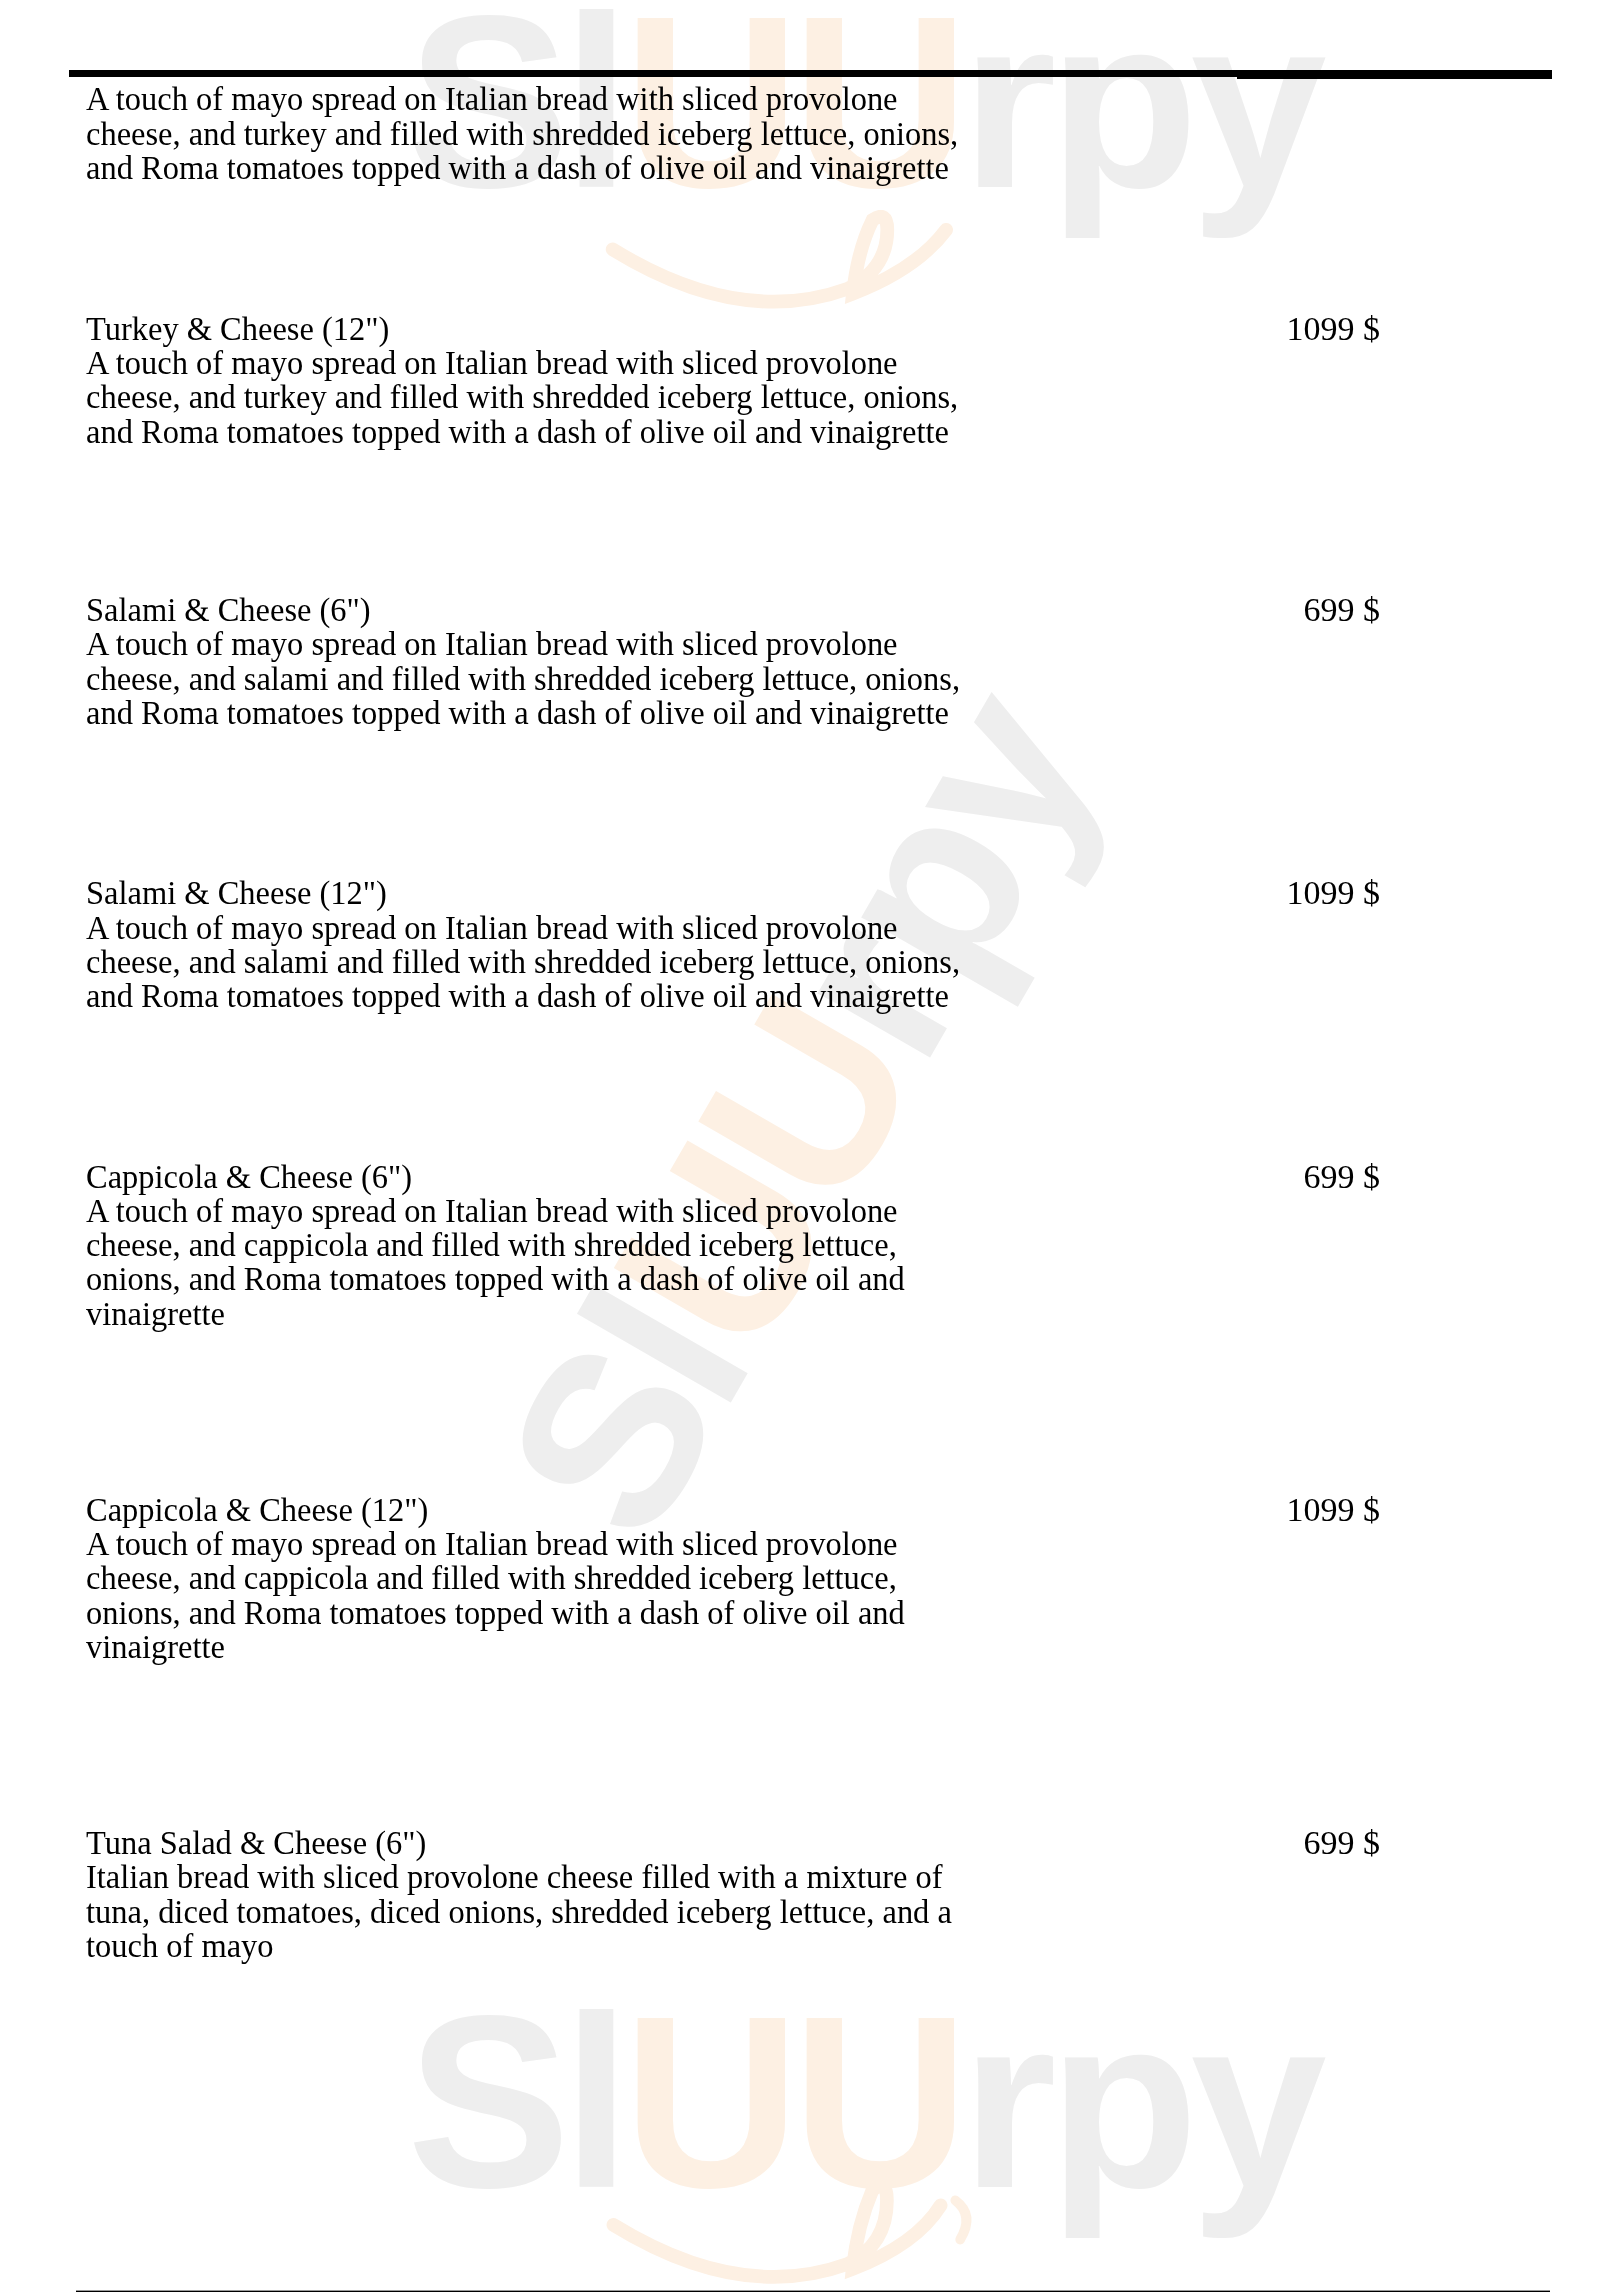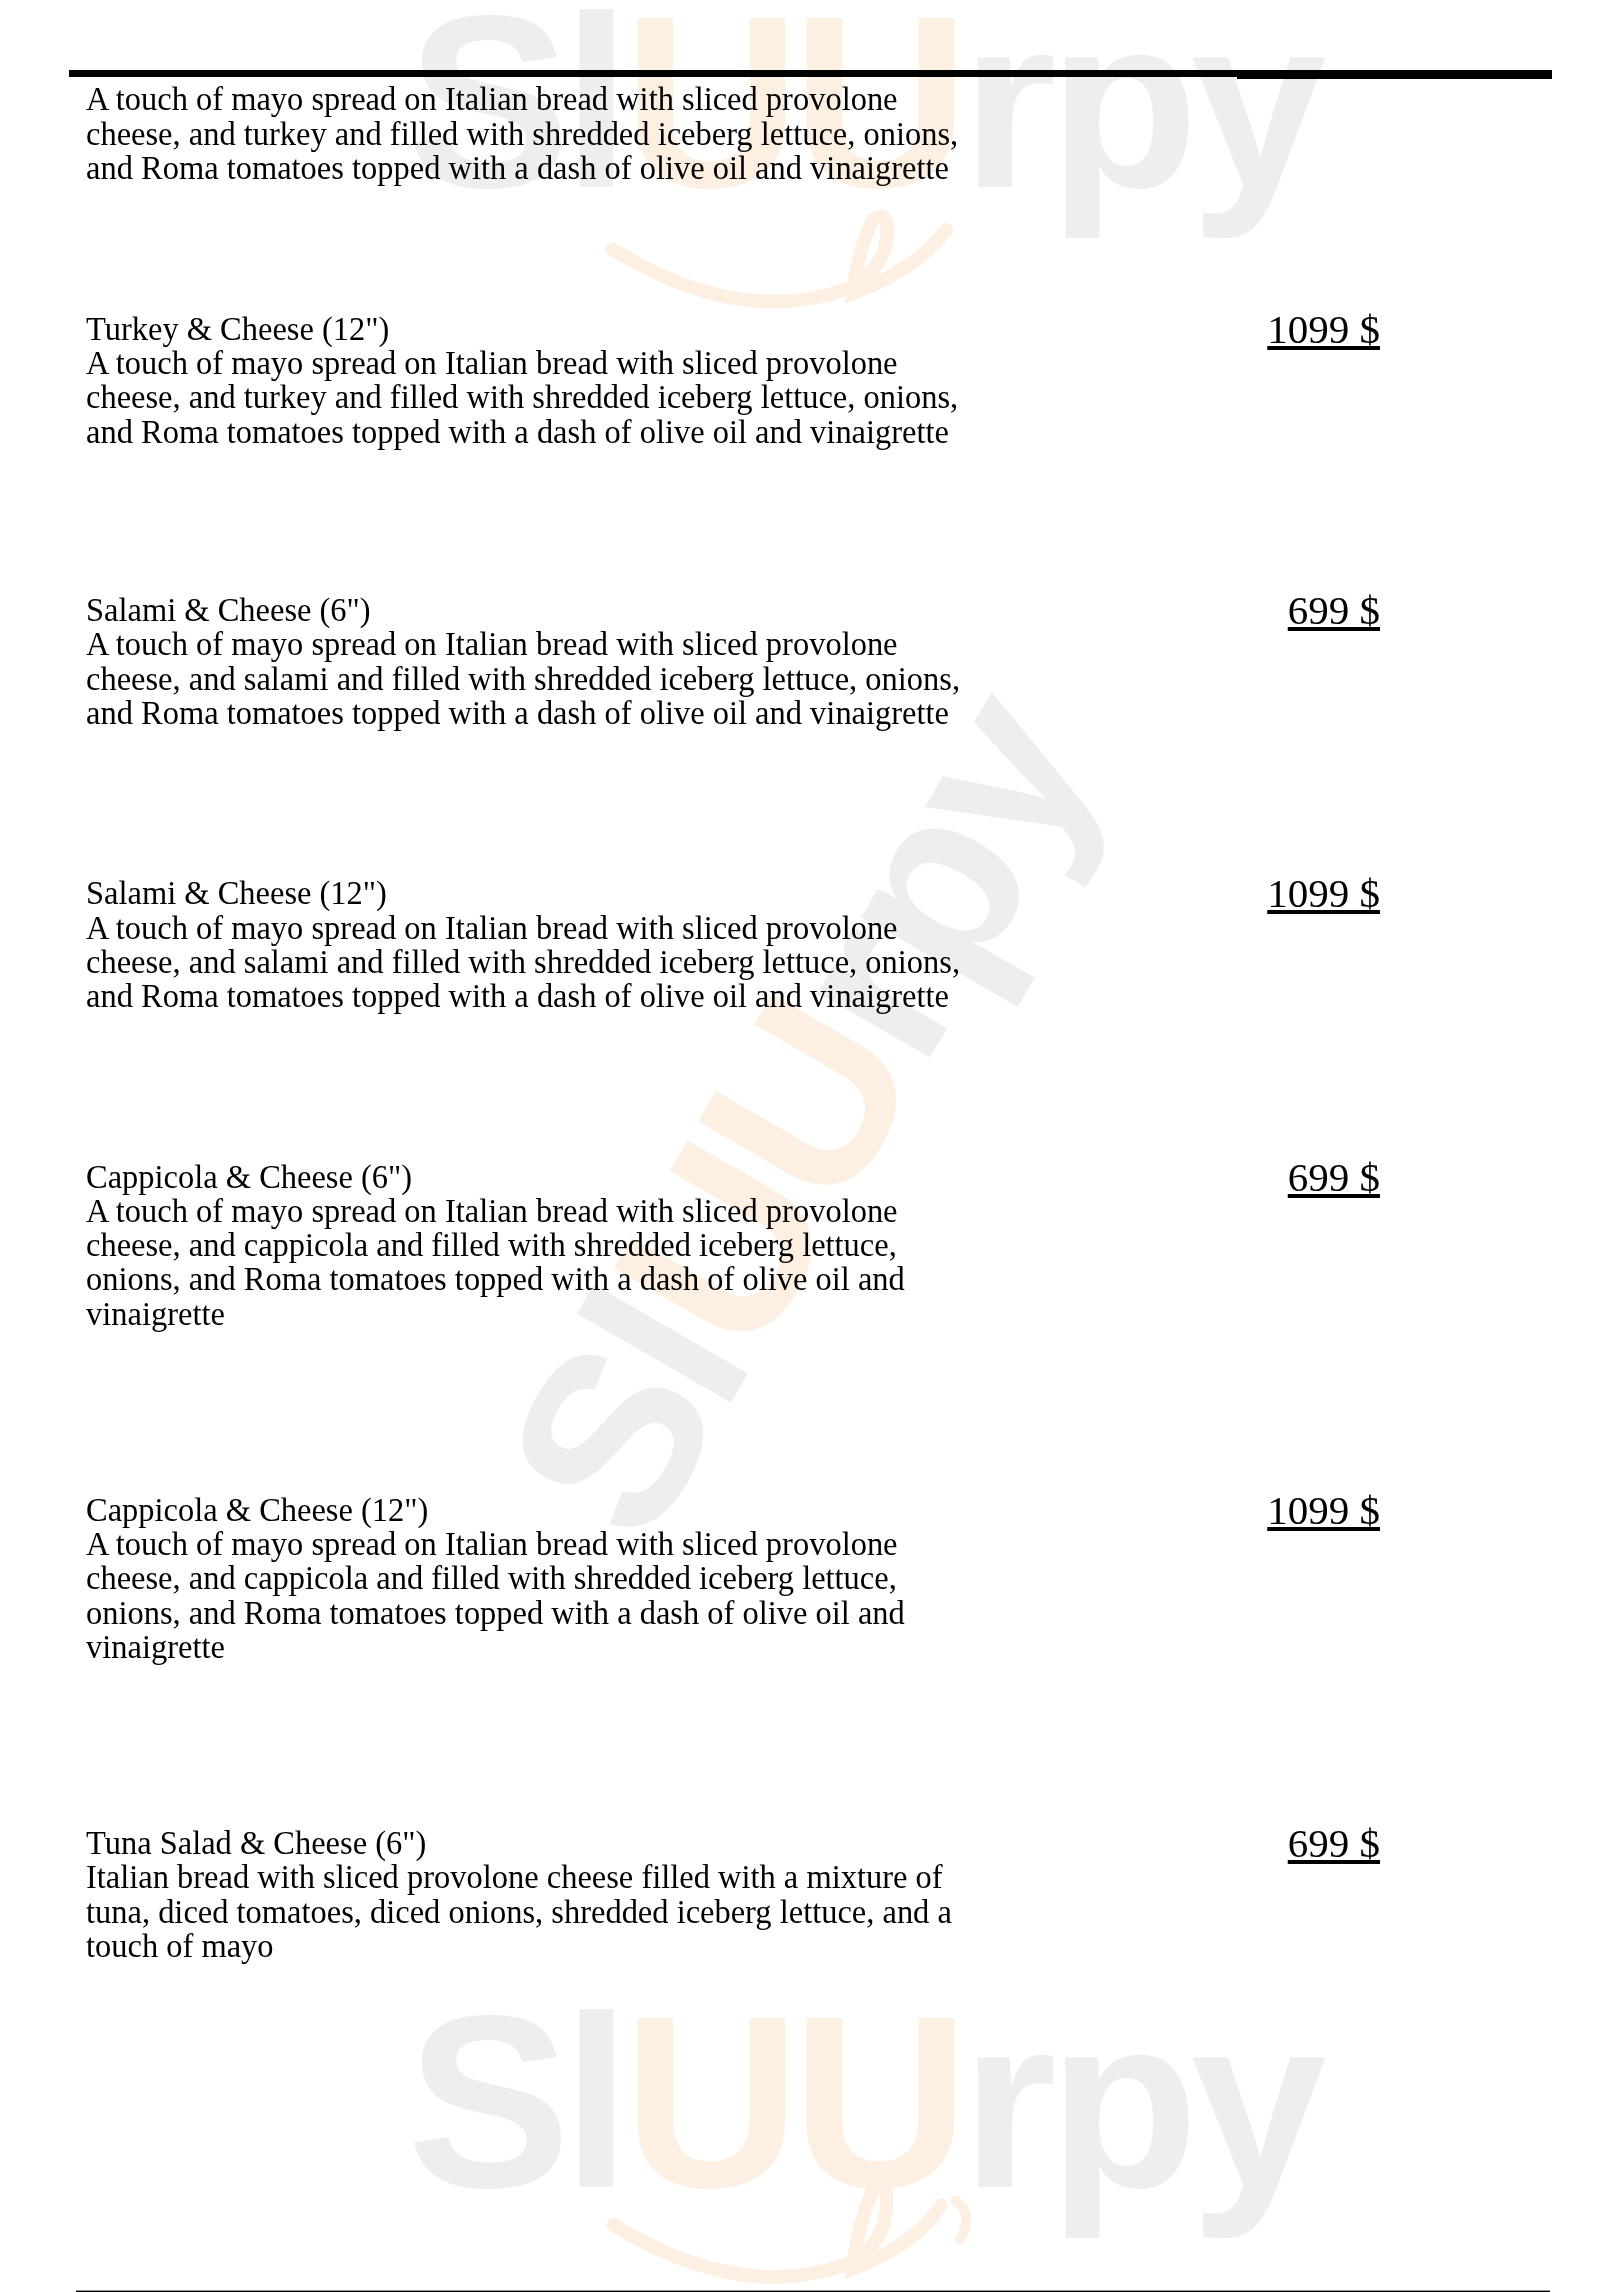--- a/index.html
+++ b/index.html
@@ -65,24 +65,23 @@
       left: 86px;
       font-size: 34px;
       line-height: 34px;
       white-space: nowrap;
       transform: scaleX(0.955);
       transform-origin: left top;
     }
     .price {
       position: absolute;
       right: 241px; 
-      font-size: 41px;
+      font-size: 34px;
       line-height: 34px;
       white-space: nowrap;
-      text-decoration: underline;
     }
     .menu-item { position: absolute; left: 0; width: 1621px; }
   </style>
 </head>
 <body>
 
 <div class="watermark" style="left:407px; top:-19.6px;">
   <span class="wm-text wm-grey">Sl</span><span class="wm-text wm-peach">UU</span><span class="wm-text wm-grey">rpy</span>
   <svg width="412" height="118" style="position:absolute; left:186px; top:230px;" viewBox="0 0 420 120">
     <path d="M20 40 Q150 120 260 80 Q300 60 300 20 Q300 0 285 10 Q270 40 265 85 Q330 60 360 20" stroke="#fdf0e3" stroke-width="14" fill="none" stroke-linecap="round"></path>

